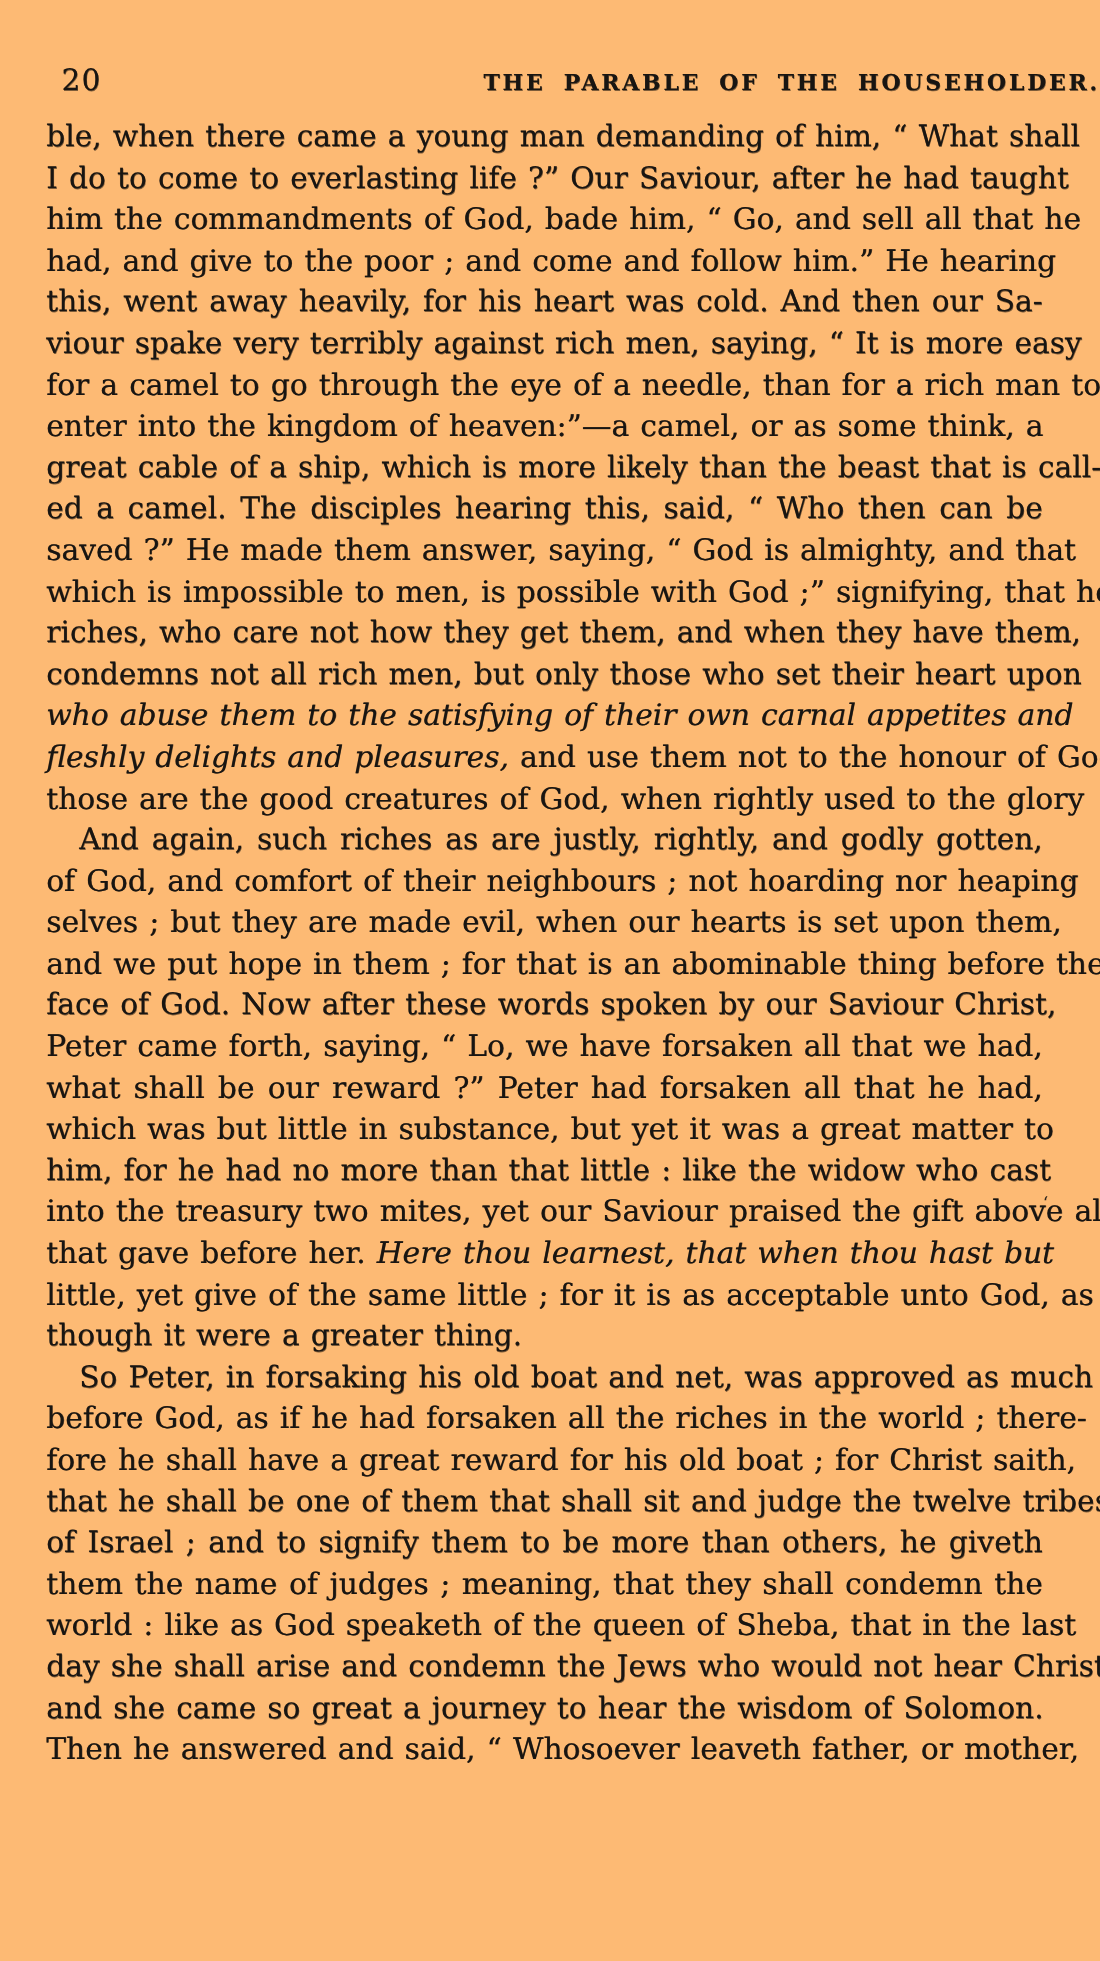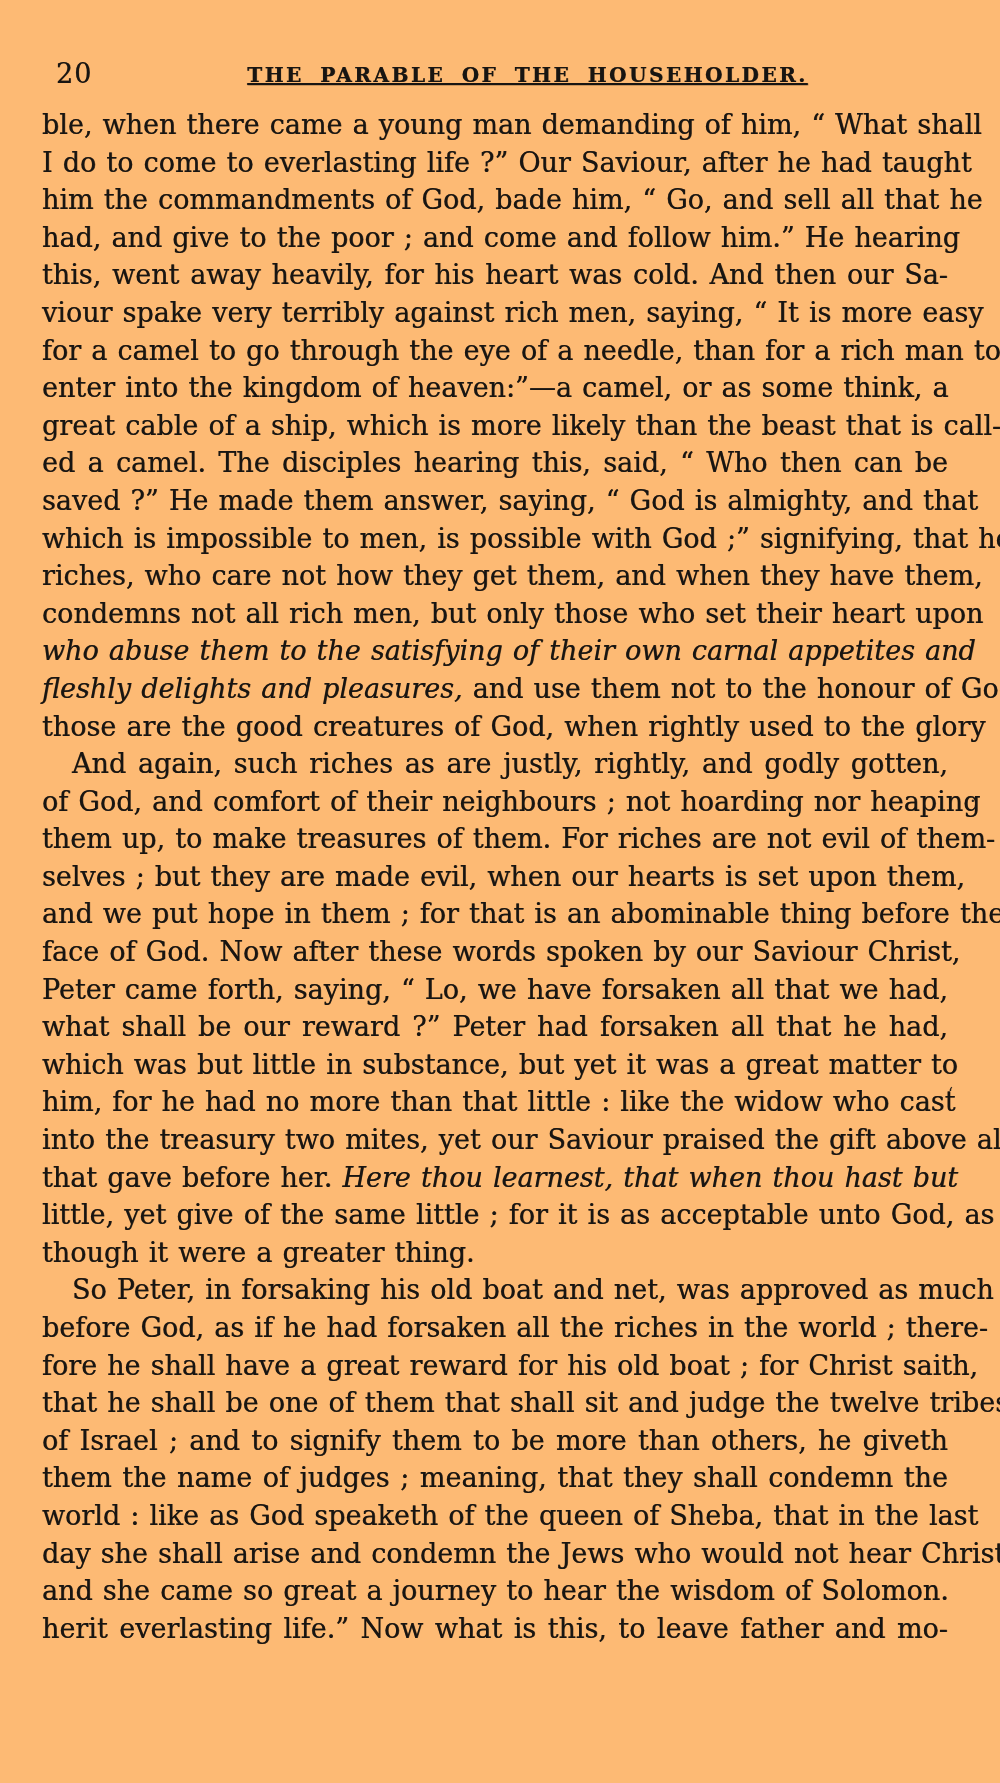--- a/index.html
+++ b/index.html
@@ -25,26 +25,25 @@
     left: 56px;
     top: 58px;
     font-size: 27px;
     letter-spacing: 1px;
   }
   .running-title {
     position: absolute;
     left: 55px;
     right: 0;
     top: 63px;
-    text-align: center;
+    text-align: right;
     font-size: 20px;
     font-weight: bold;
     letter-spacing: 2.5px;
     word-spacing: 7px;
-    text-decoration: underline;
   }
   .body-text {
     position: absolute;
     left: 42px;
     top: 106px;
     width: 906px;
   }
   .text-line {
     font-size: 27px;
     line-height: 37.6px;
@@ -95,21 +94,20 @@
         <div class="text-line"><span>which is impossible to men, is possible with God ;” signifying, that he</span></div>
         <div class="text-line"><span>riches, who care not how they get them, and when they have them,</span></div>
         <div class="text-line"><span>condemns not all rich men, but only those who set their heart upon</span></div>
         <div class="text-line"><span class="seg-italic">who abuse them to the satisfying of their own carnal appetites and</span></div>
         <div class="text-line"><span class="seg-italic">fleshly delights and pleasures,</span><span> and use them not to the honour of God.</span></div>
       </div>
       <div>
         <div class="text-line"><span>those are the good creatures of God, when rightly used to the glory</span></div>
         <div class="text-line indent-first"><span>And again, such riches as are justly, rightly, and godly gotten,</span></div>
         <div class="text-line"><span>of God, and comfort of their neighbours ; not hoarding nor heaping</span></div>
-        <div class="text-line"><span>them up, to make treasures of them.  For riches are not evil of them-</span></div>
         <div class="text-line"><span>selves ; but they are made evil, when our hearts is set upon them,</span></div>
         <div class="text-line"><span>and we put hope in them ; for that is an abominable thing before the</span></div>
         <div class="text-line"><span>face of God.   Now after these words spoken by our Saviour Christ,</span></div>
         <div class="text-line"><span>Peter came forth, saying, “ Lo, we have forsaken all that we had,</span></div>
         <div class="text-line"><span>what shall be our reward ?”   Peter had forsaken all that he had,</span></div>
         <div class="text-line"><span>which was but little in substance, but yet it was a great matter to</span></div>
         <div class="text-line"><span>him, for he had no more than that little : like the widow who cast</span></div>
         <div class="text-line"><span>into the treasury two mites, yet our Saviour praised the gift above all</span></div>
         <div class="text-line"><span>that gave before her.   </span><span class="seg-italic">Here thou learnest, that when thou hast but</span></div>
         <div class="text-line"><span>little, yet give of the same little ; for it is as acceptable unto God, as</span></div>
@@ -118,21 +116,21 @@
       <div>
         <div class="text-line indent-first"><span>So Peter, in forsaking his old boat and net, was approved as much</span></div>
         <div class="text-line"><span>before God, as if he had forsaken all the riches in the world ; there-</span></div>
         <div class="text-line"><span>fore he shall have a great reward for his old boat ; for Christ saith,</span></div>
         <div class="text-line"><span>that he shall be one of them that shall sit and judge the twelve tribes</span></div>
         <div class="text-line"><span>of Israel ; and to signify them to be more than others, he giveth</span></div>
         <div class="text-line"><span>them the name of judges ; meaning, that they shall condemn the</span></div>
         <div class="text-line"><span>world : like as God speaketh of the queen of Sheba, that in the last</span></div>
         <div class="text-line"><span>day she shall arise and condemn the Jews who would not hear Christ,</span></div>
         <div class="text-line"><span>and she came so great a journey to hear the wisdom of Solomon.</span></div>
-        <div class="text-line"><span>herit everlasting life.”   Now what is this, to leave father and mo-</span></div>
+        <div class="text-line"><span>Then he answered and said, “ Whosoever leaveth father, or mother,</span></div>
       </div>
     </div>
 
   <div id="specks-layer">
       <span class="margin-speck" style="left: 970px; top: 792px; font-size: 18px;">·</span>
       <span class="margin-speck" style="left: 948px; top: 1086px; font-size: 16px;">‘</span>
     </div>
 
 </div>
 

